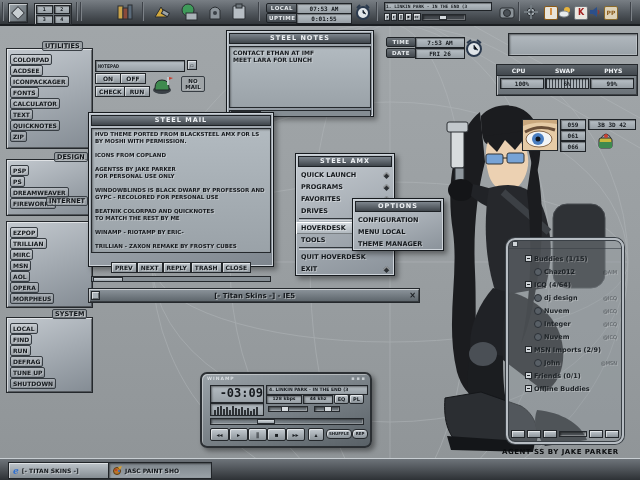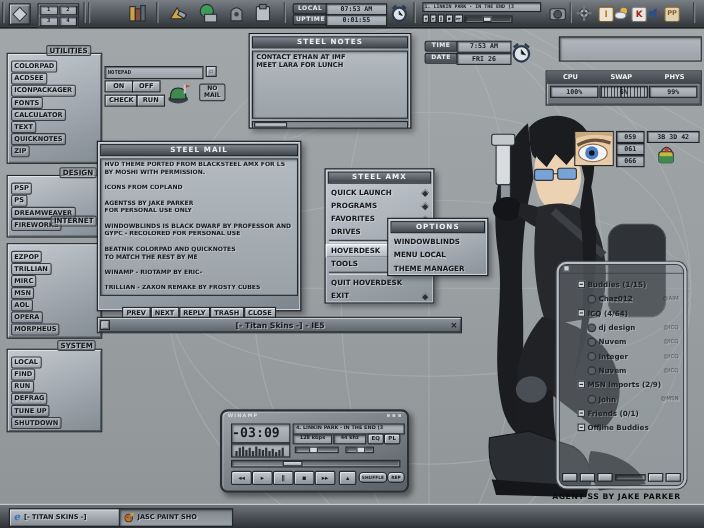--- a/index.html
+++ b/index.html
@@ -297,21 +297,21 @@
     <span class="val-disp abs" style="left:38px;top:22px;width:20px">066</span>
     <span class="val-disp abs" style="left:66px;top:0;width:42px">3B 3D 42</span>
     <svg class="abs" style="left:74px;top:11px" width="20" height="20" viewBox="0 0 20 20">
         <rect x="3" y="8" width="13" height="10" rx="2" fill="#c8b83c" stroke="#2a2e32"></rect>
         <rect x="3" y="12" width="13" height="6" fill="#3f8a4f"></rect>
         <path d="M5 8 Q10 0 15 8" stroke="#2a2e32" fill="none"></path>
         <circle cx="10" cy="6" r="2" fill="#c84030"></circle>
       </svg>
   </div>
 
-  <div class="window abs" style="left:88px;top:128px;width:184px;height:153px">
+  <div class="window abs" style="left:88px;top:112px;width:184px;height:153px">
     <div class="titlebar">STEEL MAIL</div>
     <div class="win-body" style="height:119px">
       <div class="mailline">HVD THEME PORTED FROM BLACKSTEEL AMX FOR LS</div>
       <div class="mailline">BY MOSHI WITH PERMISSION.</div>
       <div class="mailline"></div>
       <div class="mailline">ICONS FROM COPLAND</div>
       <div class="mailline"></div>
       <div class="mailline">AGENTSS BY JAKE PARKER</div>
       <div class="mailline">FOR PERSONAL USE ONLY</div>
       <div class="mailline"></div>
@@ -366,42 +366,42 @@
       </div>
     <div class="menu-item">
         <span>EXIT</span>
         <span class="diamond"></span>
       </div>
   </div>
 
   <div class="menu abs" style="left:352px;top:198px;width:90px;z-index:31">
     <div class="titlebar">OPTIONS</div>
     <div class="menu-item">
-        <span>WINDOWBLINDS</span>
+        <span>CONFIGURATION</span>
       </div>
     <div class="menu-item">
         <span>MENU LOCAL</span>
       </div>
     <div class="menu-item">
         <span>THEME MANAGER</span>
       </div>
   </div>
 
   <div class="abs bevout" style="left:88px;top:288px;width:330px;height:13px;background:linear-gradient(180deg,#8d959c,#5b6369);z-index:12;display:flex;align-items:center">
     <span class="bevout" style="width:7px;height:7px;margin-left:2px;background:#aab2b8;flex:none"></span>
     <span style="flex:1;text-align:center;font:bold 7px 'DejaVu Sans',sans-serif;color:#15191d;text-shadow:1px 1px 0 rgba(255,255,255,.4)">[- Titan Skins -] - IE5</span>
     <span style="margin-right:3px;font:bold 8px 'DejaVu Sans',sans-serif;color:#1a1e22">×</span>
   </div>
 
   <div id="winamp" class="abs">
     <div style="height:8px;display:flex;align-items:center;padding:0 5px">
       <span style="font:bold 4.5px 'DejaVu Sans',sans-serif;color:#d8dde1;letter-spacing:1px">WINAMP</span>
       <span style="margin-left:auto;font:bold 5px 'DejaVu Sans',sans-serif;color:#c8ced2">▪ ▪ ▪</span>
     </div>
-    <div class="wa-inset" style="left:8px;top:11px;width:52px;height:16px;font:bold 12px 'DejaVu Sans Mono',monospace;text-align:left;line-height:15px">-03:09</div>
+    <div class="wa-inset" style="left:8px;top:11px;width:52px;height:16px;font:bold 12px 'DejaVu Sans Mono',monospace;text-align:right;line-height:15px">-03:09</div>
     <div class="wa-inset" style="left:64px;top:11px;width:96px;height:8px;font:bold 4.5px 'DejaVu Sans',sans-serif;line-height:7px;padding:0 2px;white-space:nowrap;overflow:hidden">4. LINKIN PARK - IN THE END (3</div>
     <div class="wa-inset" style="left:64px;top:21px;width:34px;height:7px;font:bold 4.5px 'DejaVu Sans',sans-serif;line-height:6px;text-align:center">128 kbps</div>
     <div class="wa-inset" style="left:101px;top:21px;width:28px;height:7px;font:bold 4.5px 'DejaVu Sans',sans-serif;line-height:6px;text-align:center">44 khz</div>
     <span class="wa-btn" style="left:132px;top:20px;width:13px;height:8px;line-height:8px;font-size:5px">EQ</span>
     <span class="wa-btn" style="left:147px;top:20px;width:13px;height:8px;line-height:8px;font-size:5px">PL</span>
     <div class="wa-inset" style="left:8px;top:29px;width:52px;height:11px">
       <span class="spec" style="left:3px;height:5px"></span>
         <span class="spec" style="left:6px;height:8px"></span>
         <span class="spec" style="left:9px;height:9px"></span>
         <span class="spec" style="left:12px;height:6px"></span>

